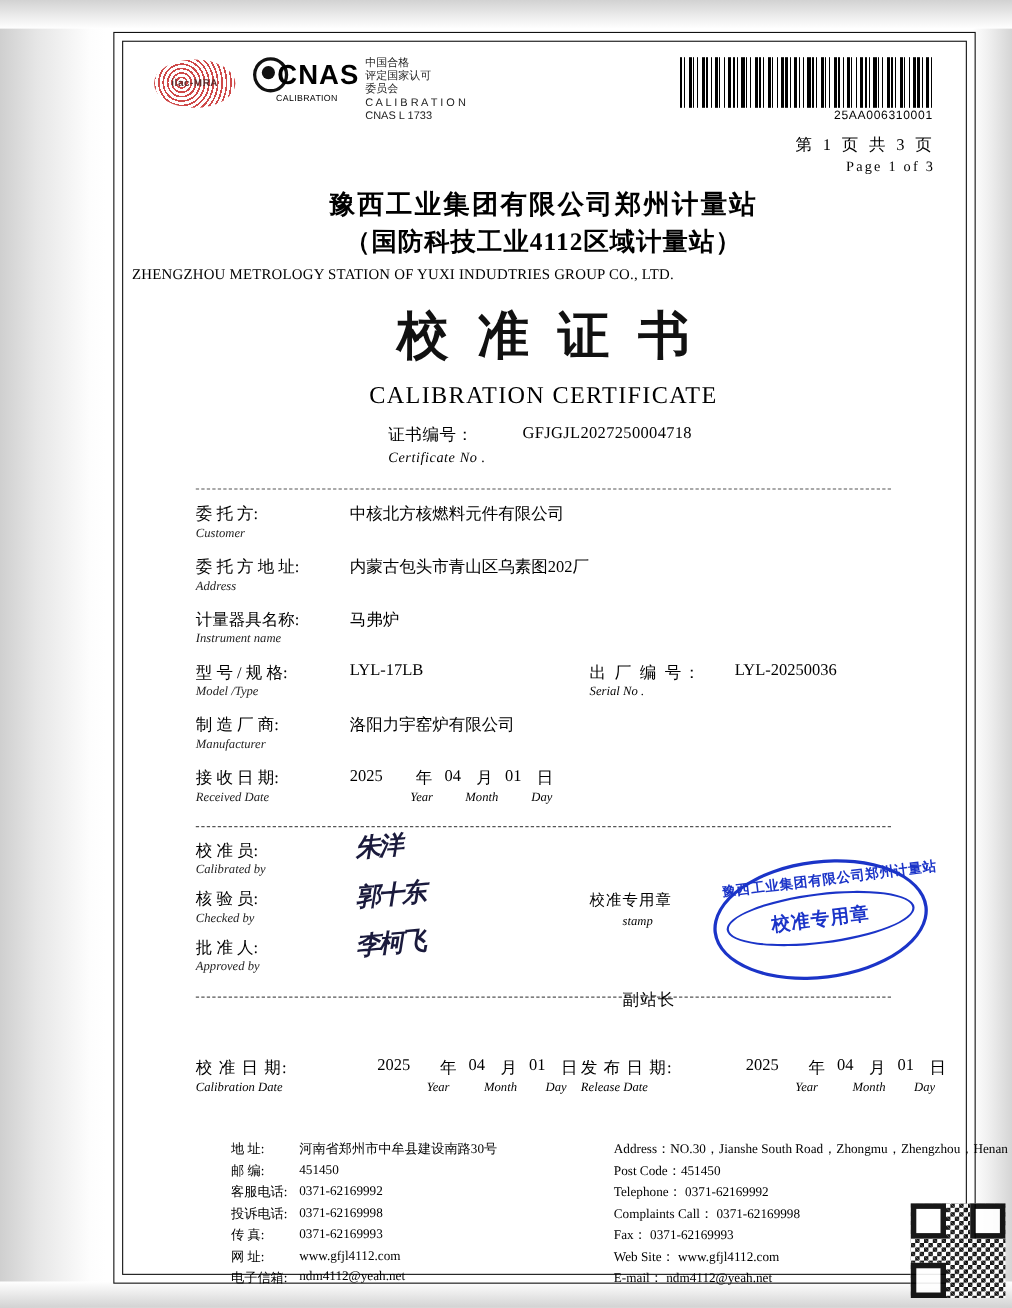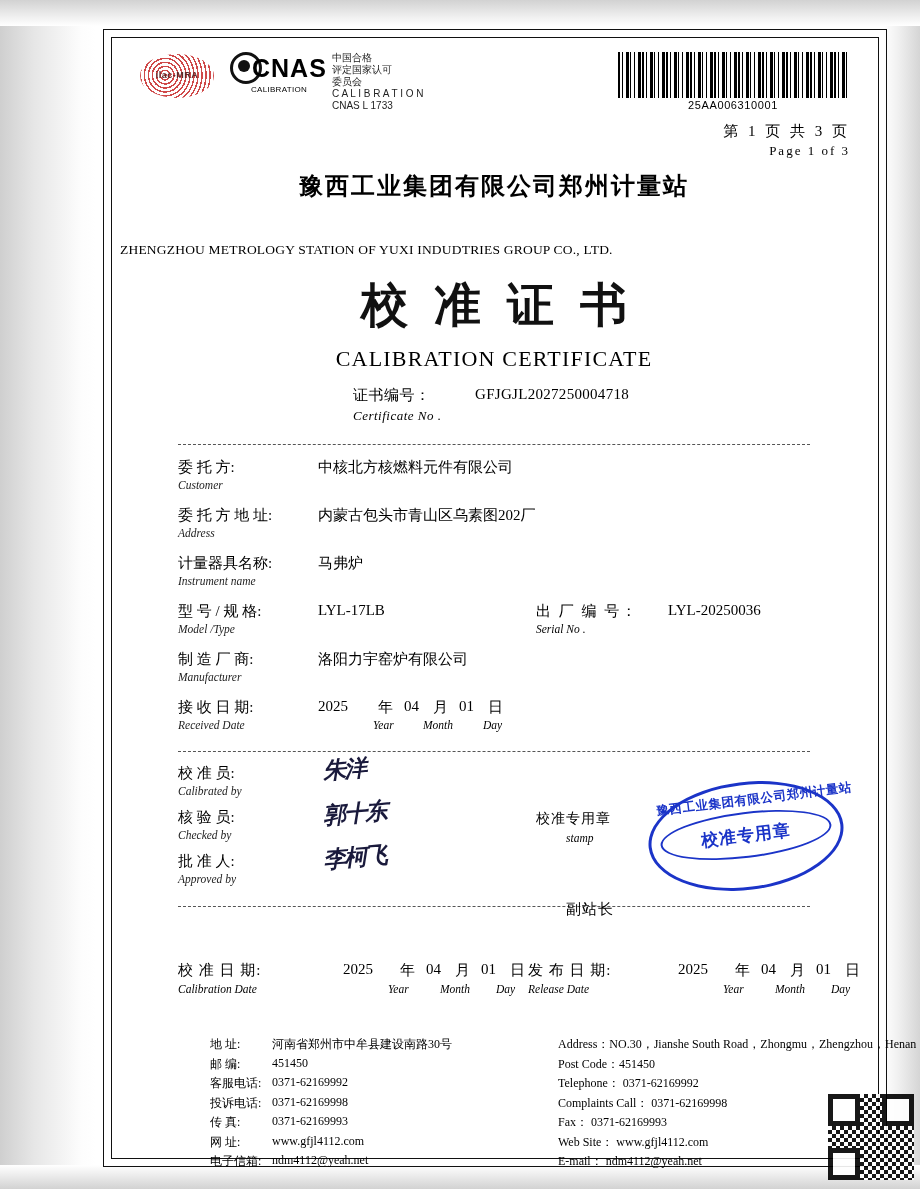--- a/index.html
+++ b/index.html
@@ -86,21 +86,21 @@
   .barcode-box{position:absolute;left:498px;top:6px;width:230px;}
   .barcode{
     width:230px;height:46px;
     background:
       repeating-linear-gradient(to right,
         #000 0 2px, #fff 2px 4px, #000 4px 5px, #fff 5px 8px,
         #000 8px 11px, #fff 11px 12px, #000 12px 13px, #fff 13px 16px,
         #000 16px 17px, #fff 17px 20px, #000 20px 23px, #fff 23px 24px);
   }
   .barcode-num{
-    width:230px;text-align:center;font-size:11px;letter-spacing:.6px;
+    width:230px;text-align:right;font-size:11px;letter-spacing:.6px;
     font-family:"Liberation Sans", sans-serif;margin-top:1px;
   }
   .pageno{
     position:absolute;left:498px;top:76px;width:232px;text-align:right;
     font-size:15px;
   }
   .pageno .cn{letter-spacing:3px;}
   .pageno .en{font-size:13px;letter-spacing:2px;margin-top:2px;}
 
   
@@ -296,20 +296,21 @@
         <div class="barcode-num">25AA006310001</div>
       </div>
 
       <div class="pageno">
         <div class="cn">第  1  页  共 3  页</div>
         <div class="en">Page    1    of    3</div>
       </div>
     </div>
 
     <div class="t-cn1">豫西工业集团有限公司郑州计量站</div>
+    <div class="t-cn2">（国防科技工业4112区域计量站）</div>
     <div class="t-en">ZHENGZHOU METROLOGY STATION OF YUXI INDUDTRIES GROUP CO., LTD.</div>
     <div class="big-cn">校准证书</div>
     <div class="big-en">CALIBRATION  CERTIFICATE</div>
 
     <div class="certno">
       <div class="lbl">证书编号：</div>
       <div class="lbl-en">Certificate No .</div>
       <div class="val">GFJGJL2027250004718</div>
     </div>
 

